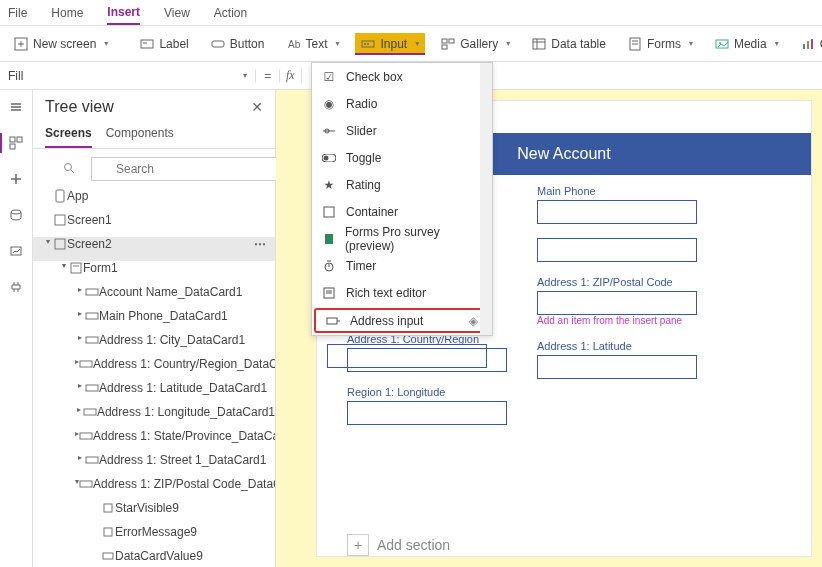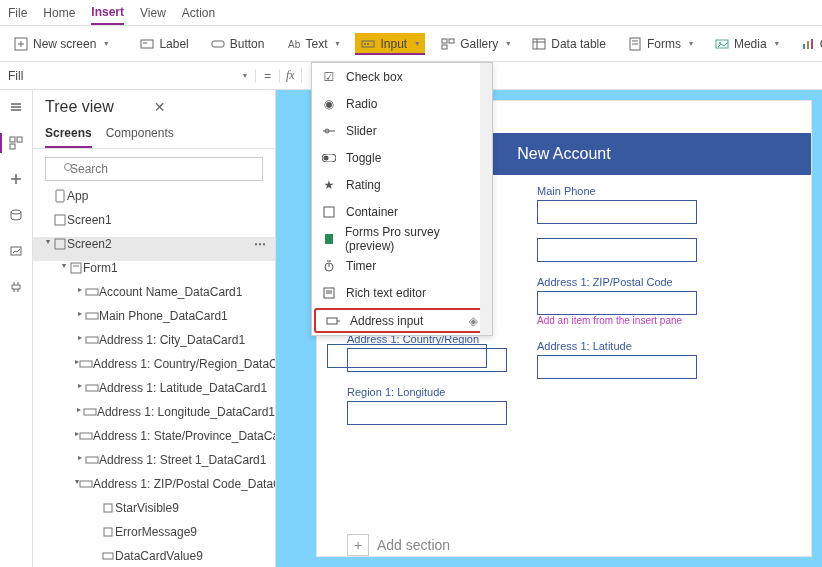--- a/index.html
+++ b/index.html
@@ -1,19 +1,19 @@
 <!DOCTYPE html>
 <html><head>
 <meta charset="utf-8">
 <style>
 * { box-sizing: border-box; margin: 0; padding: 0; }
 body { font-family: "Segoe UI", Arial, sans-serif; font-size: 12px; color: #333; background: #fff; width: 822px; height: 567px; overflow: hidden; }
 
 
-.menubar { display: flex; align-items: center; height: 26px; border-bottom: 1px solid #e0e0e0; padding: 0 8px; gap: 16px; }
+.menubar { display: flex; align-items: center; height: 26px; border-bottom: 1px solid #e0e0e0; padding: 0 8px; gap: 24px; }
 .menubar .item { color: #555; cursor: pointer; padding: 4px 0; }
 .menubar .item.active { color: #8f2a8f; font-weight: 600; border-bottom: 2px solid #8f2a8f; }
 
 
 .toolbar { display: flex; align-items: center; height: 36px; border-bottom: 1px solid #e0e0e0; padding: 0 8px; gap: 10px; font-size: 12px; color: #444; overflow: hidden; }
 .tbtn { display: flex; align-items: center; gap: 5px; padding: 4px 6px; cursor: pointer; white-space: nowrap; }
 .tbtn svg { flex-shrink: 0; }
 .chev::after { content: "▾"; font-size: 8px; color: #777; margin-left: 3px; }
 .tbtn.active-input { background: #eab308; border-bottom: 2px solid #8f2a8f; padding-bottom: 2px; }
 
@@ -28,44 +28,44 @@
 .main { display: flex; height: calc(567px - 26px - 36px - 28px); }
 
 
 .rail { width: 33px; border-right: 1px solid #e0e0e0; display: flex; flex-direction: column; align-items: center; padding-top: 8px; gap: 18px; }
 .rail .ritem { width: 18px; height: 18px; display: flex; align-items: center; justify-content: center; color: #666; cursor: pointer; }
 .rail .ritem.active { position: relative; }
 .rail .ritem.active::before { content: ""; position: absolute; left: -8px; width: 3px; height: 20px; background: #8f2a8f; }
 
 
 .tree { width: 243px; border-right: 1px solid #e0e0e0; display: flex; flex-direction: column; }
-.tree .head { display: flex; align-items: center; padding: 8px 12px 4px; gap: 40px; }
+.tree .head { display: flex; justify-content: space-between; align-items: center; padding: 8px 12px 4px; gap: 40px; }
 .tree .head h2 { font-size: 16px; font-weight: 400; color: #333; }
 .tree .head .x { font-size: 14px; color: #666; cursor: pointer; }
 .tree .tabs { display: flex; gap: 14px; padding: 0 12px; border-bottom: 1px solid #e0e0e0; font-size: 12px; }
 .tree .tabs .tab { padding: 6px 0; color: #555; cursor: pointer; }
 .tree .tabs .tab.active { color: #333; border-bottom: 2px solid #8f2a8f; font-weight: 600; }
 .tree .search { margin: 8px 12px; }
-.tree .search input { width: 100%; height: 24px; border: 1px solid #ccc; padding: 0 6px 0 24px; font-size: 12px; }
+.tree .search input { width: 100%; height: 24px; border: 1px solid #ccc; padding: 0 6px 0 24px; font-size: 12px; margin-left: 46px; }
 .tree .search { position: relative; }
 .tree .search .sicon { position: absolute; left: 18px; top: 5px; color: #888; }
 .tlist { overflow-y: auto; flex: 1; font-size: 12px; color: #444; }
 .titem { display: flex; align-items: flex-start; height: 24px; padding-left: 10px; cursor: pointer; gap: 0; white-space: nowrap; }
 .titem.sel { background: #e8e8e8; }
 .titem .tog { font-size: 8px; color: #666; width: 10px; text-align: center; }
 .titem .tog.empty { visibility: hidden; }
 .titem .ic { width: 14px; height: 14px; color: #777; flex-shrink: 0; }
 .ind1 { padding-left: 10px; }
 .ind2 { padding-left: 26px; }
 .ind3 { padding-left: 42px; }
 .ind4 { padding-left: 58px; }
 .dots { margin-left: auto; margin-right: 8px; color: #555; font-weight: bold; letter-spacing: 1px; }
 
 
-.canvas { flex: 1; background: #7dd3fc; position: relative; overflow: hidden; }
+.canvas { flex: 1; background: #fef9c3; position: relative; overflow: hidden; }
 .phone { position: absolute; left: 40px; top: 10px; right: 10px; bottom: 10px; background: #fff; border: 1px solid #e5e5e5; }
 .phone .hdr { background: #3858a0; color: #fff; height: 42px; display: flex; align-items: center; justify-content: center; font-size: 16px; margin-top: 32px; }
 .fields { display: flex; flex-wrap: wrap; padding: 10px 30px; gap: 0 30px; }
 .fld { width: 160px; margin-bottom: 14px; }
 .fld label { display: block; color: #3858a0; font-size: 11px; margin-bottom: 3px; }
 .fld .box { border: 1px solid #3858a0; height: 24px; }
 .hint { color: #c040c0; font-size: 10px; }
 .addsec { position: absolute; bottom: 0; left: 30px; display: flex; align-items: center; gap: 8px; color: #888; font-size: 14px; }
 .addsec .plus { border: 1px solid #ccc; width: 22px; height: 22px; display: flex; align-items: center; justify-content: center; }
 

